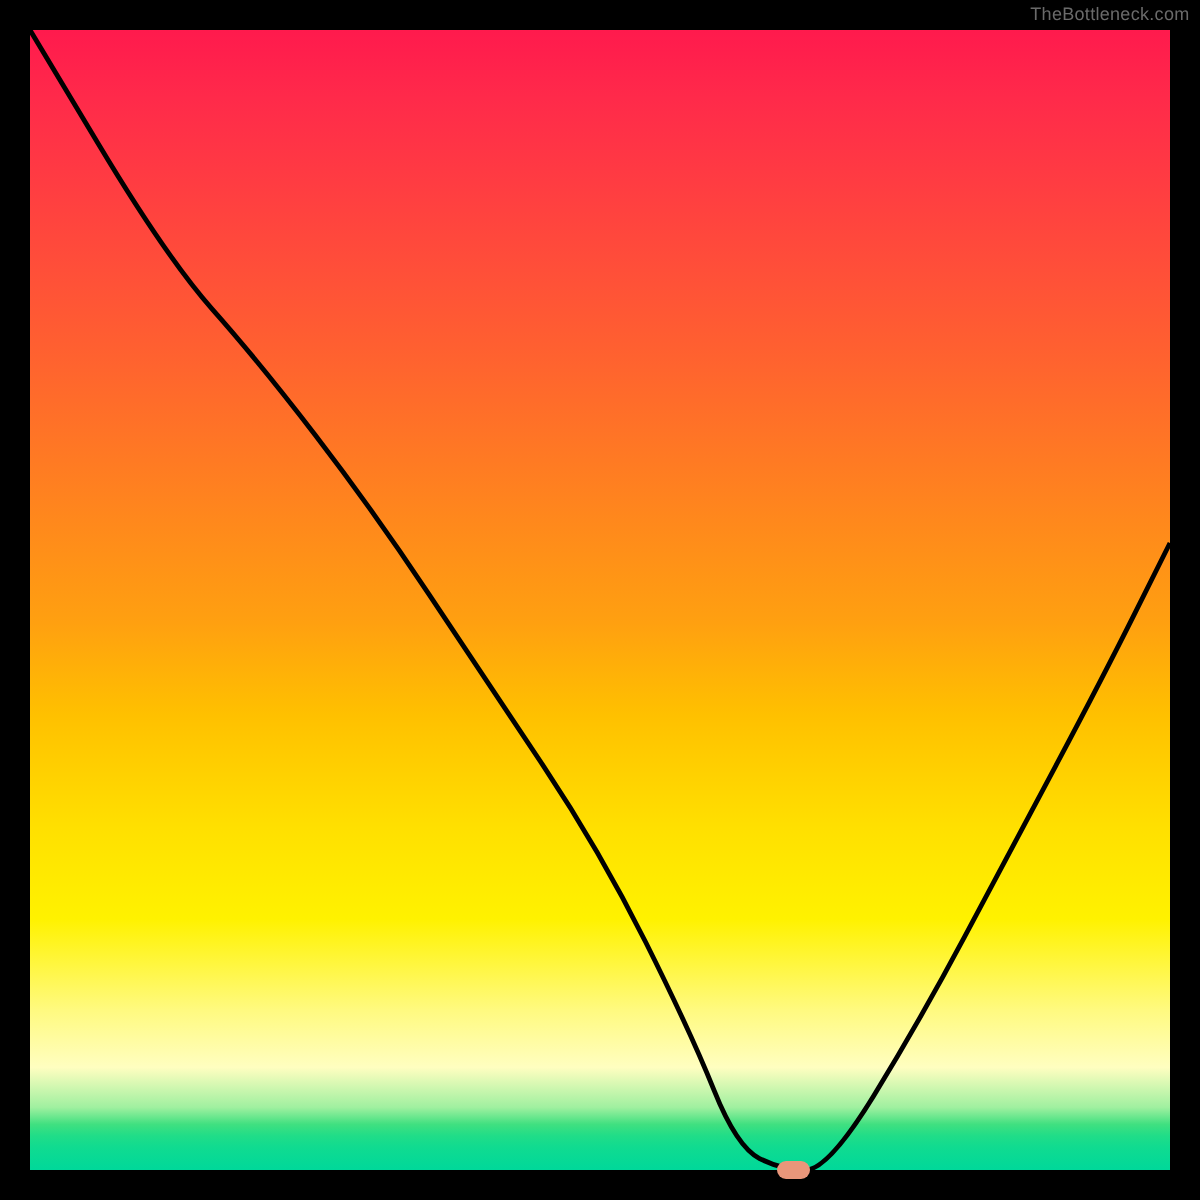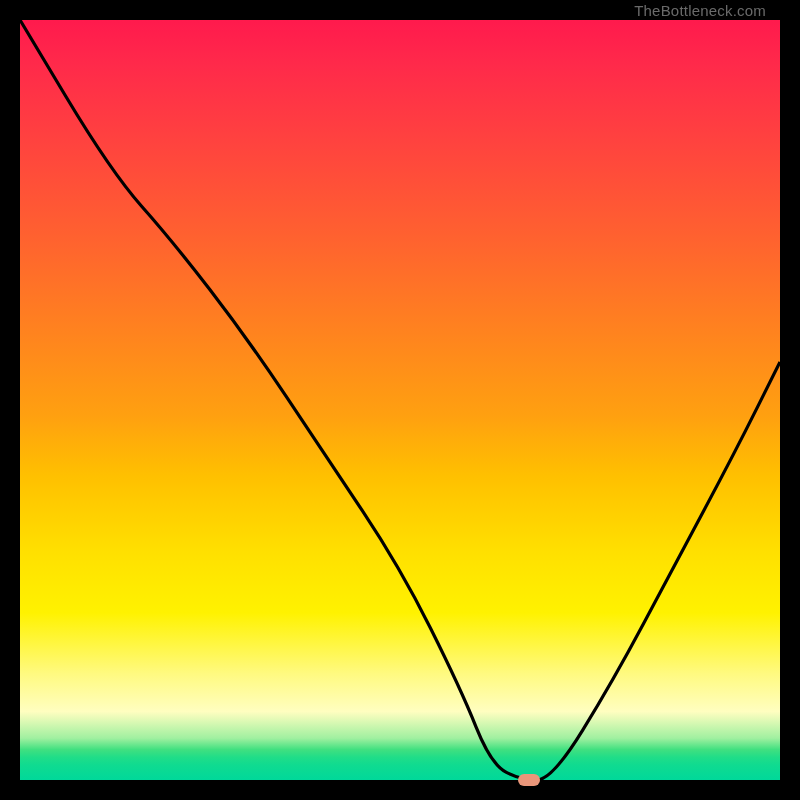--- a/index.html
+++ b/index.html
@@ -36,23 +36,23 @@
       #a0f0a0 94.5%,
       #40e080 96%,
       #20dd88 97%,
       #10db90 98%,
       #00d89a 100%
     );
   }
   .watermark {
     position: absolute;
     top: 2px;
-    right: 34px;
+    right: 7px;
     font-family: Arial, Helvetica, sans-serif;
-    font-size: 15px;
+    font-size: 12px;
     font-weight: 500;
     color: #6a6a6a;
     letter-spacing: 0.2px;
   }
   svg.curve {
     position: absolute;
     left: 0;
     top: 0;
     width: 760px;
     height: 760px;

